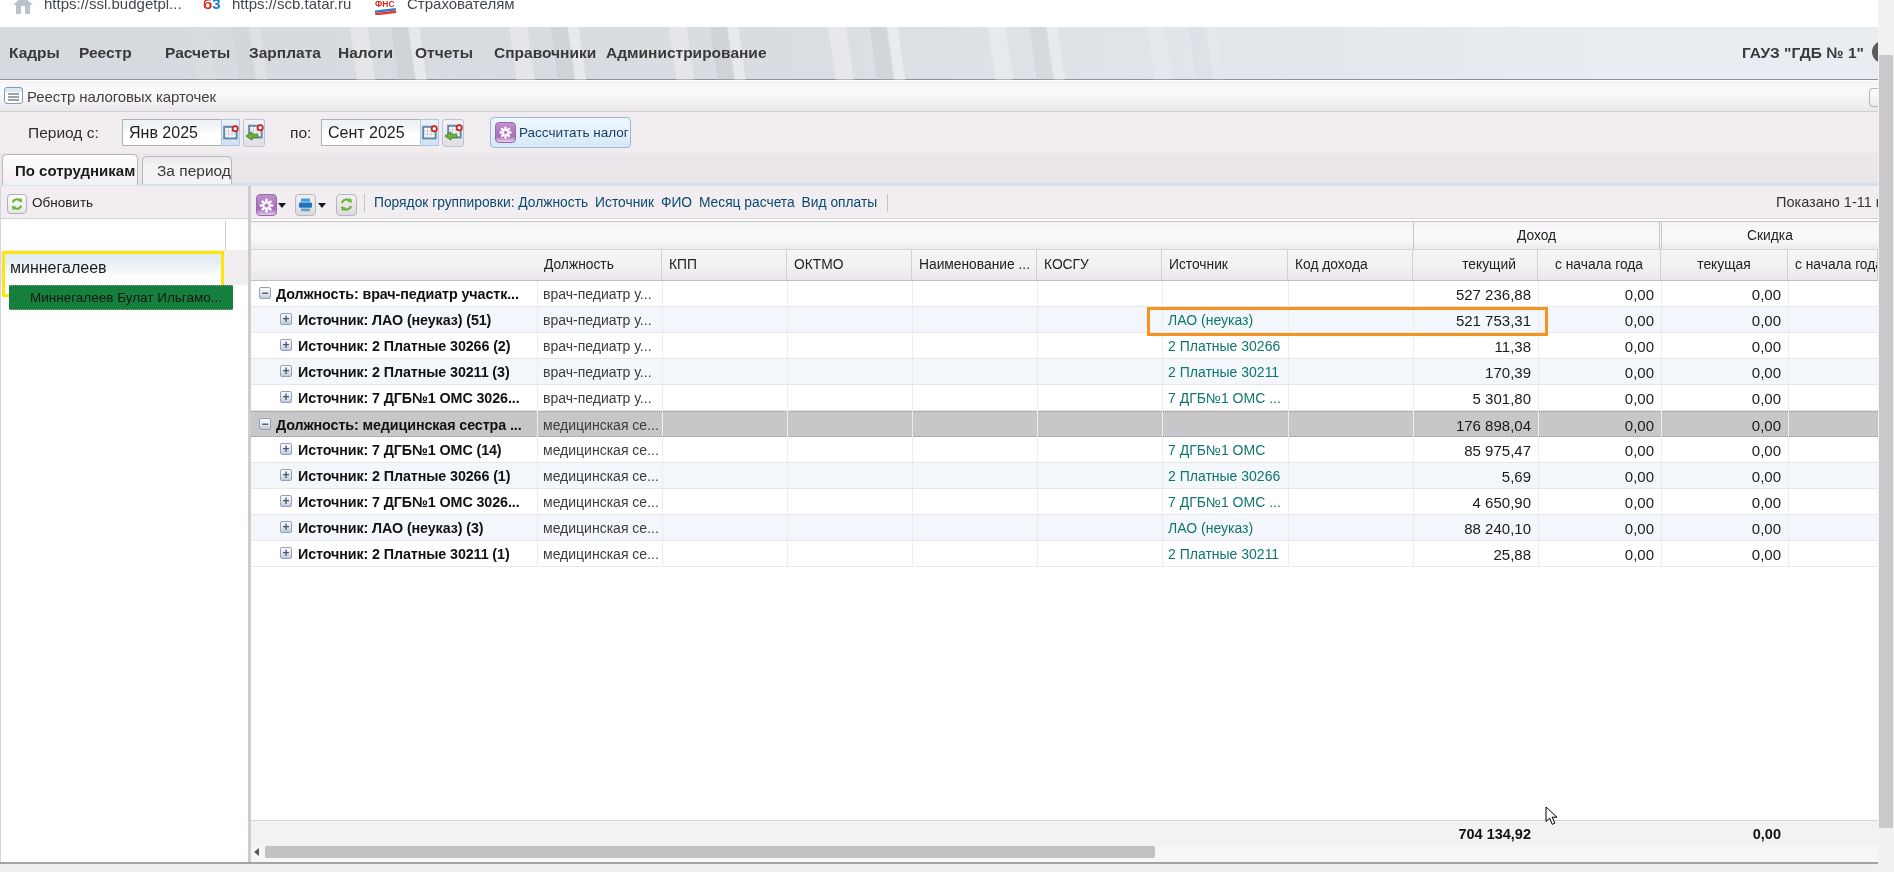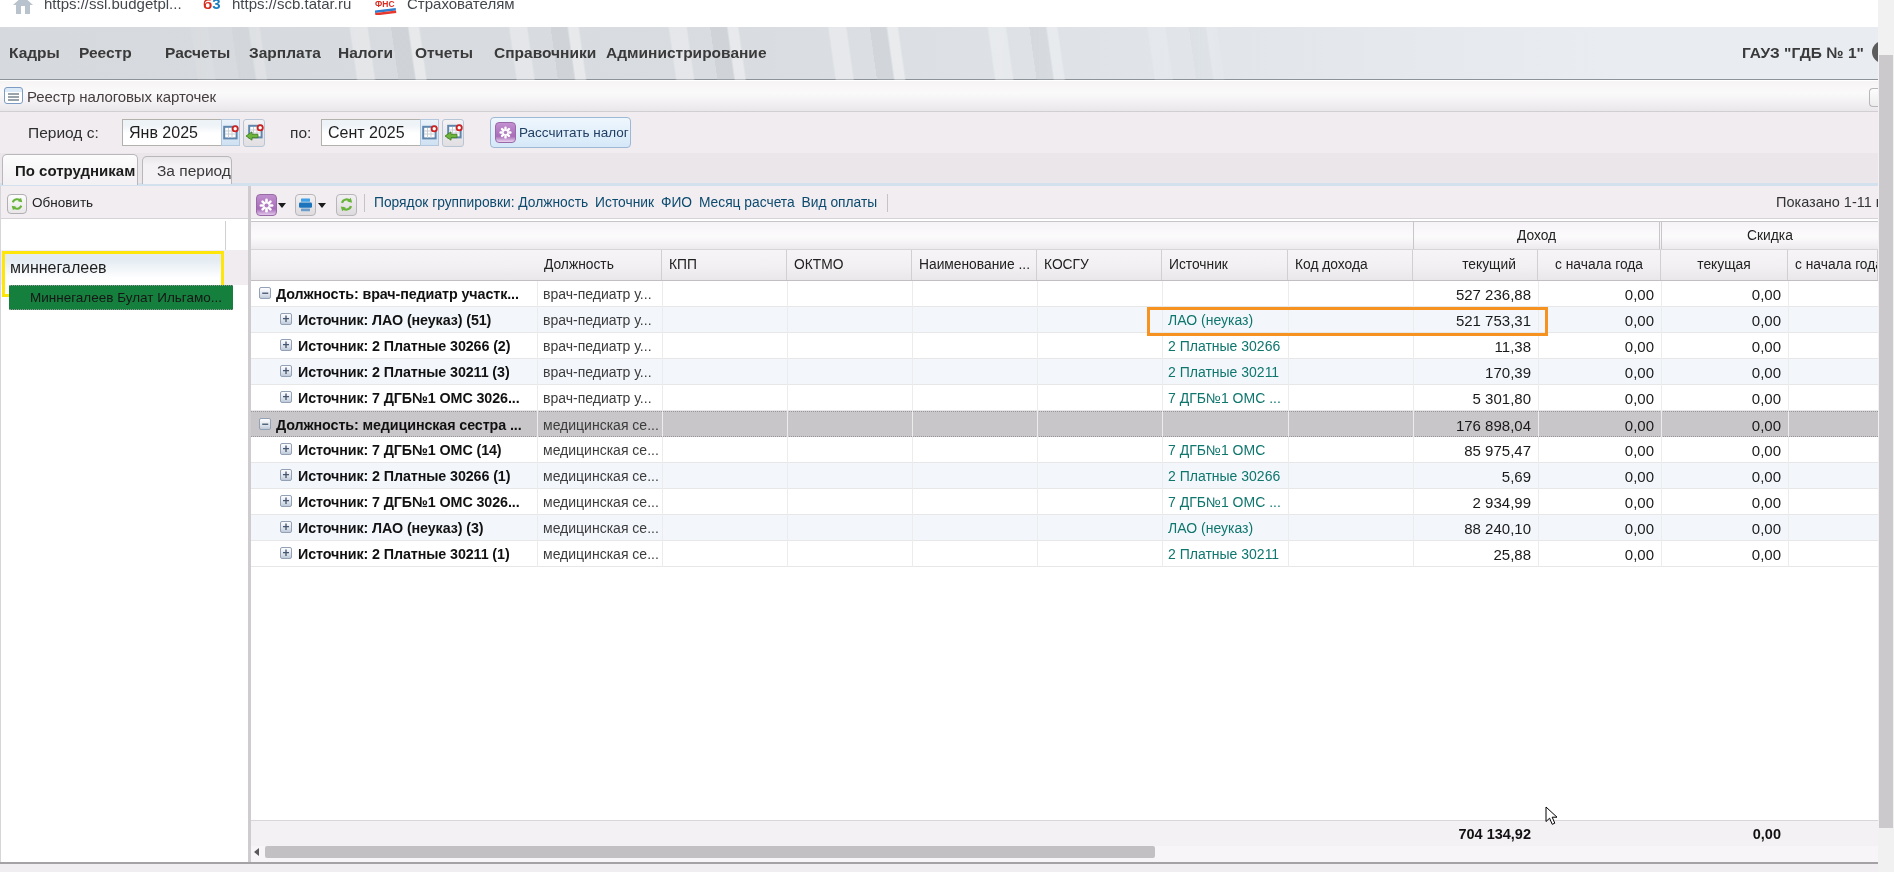--- a/index.html
+++ b/index.html
@@ -380,21 +380,21 @@
           <span class="it">2 Платные 30266</span>
           <span class="v v1">5,69</span>
           <span class="v v2">0,00</span>
           <span class="v v3">0,00</span>
         </div>
         <div class="row " style="top:303px">
           <span class="pm" style="left:29px">+</span>
           <span class="gt" style="left:47px">Источник: 7 ДГБ№1 ОМС 3026...</span>
           <span class="dt">медицинская се...</span>
           <span class="it">7 ДГБ№1 ОМС ...</span>
-          <span class="v v1">2 934,99</span>
+          <span class="v v1">4 650,90</span>
           <span class="v v2">0,00</span>
           <span class="v v3">0,00</span>
         </div>
         <div class="row alt" style="top:329px">
           <span class="pm" style="left:29px">+</span>
           <span class="gt" style="left:47px">Источник: ЛАО (неуказ) (3)</span>
           <span class="dt">медицинская се...</span>
           <span class="it">ЛАО (неуказ)</span>
           <span class="v v1">88 240,10</span>
           <span class="v v2">0,00</span>

